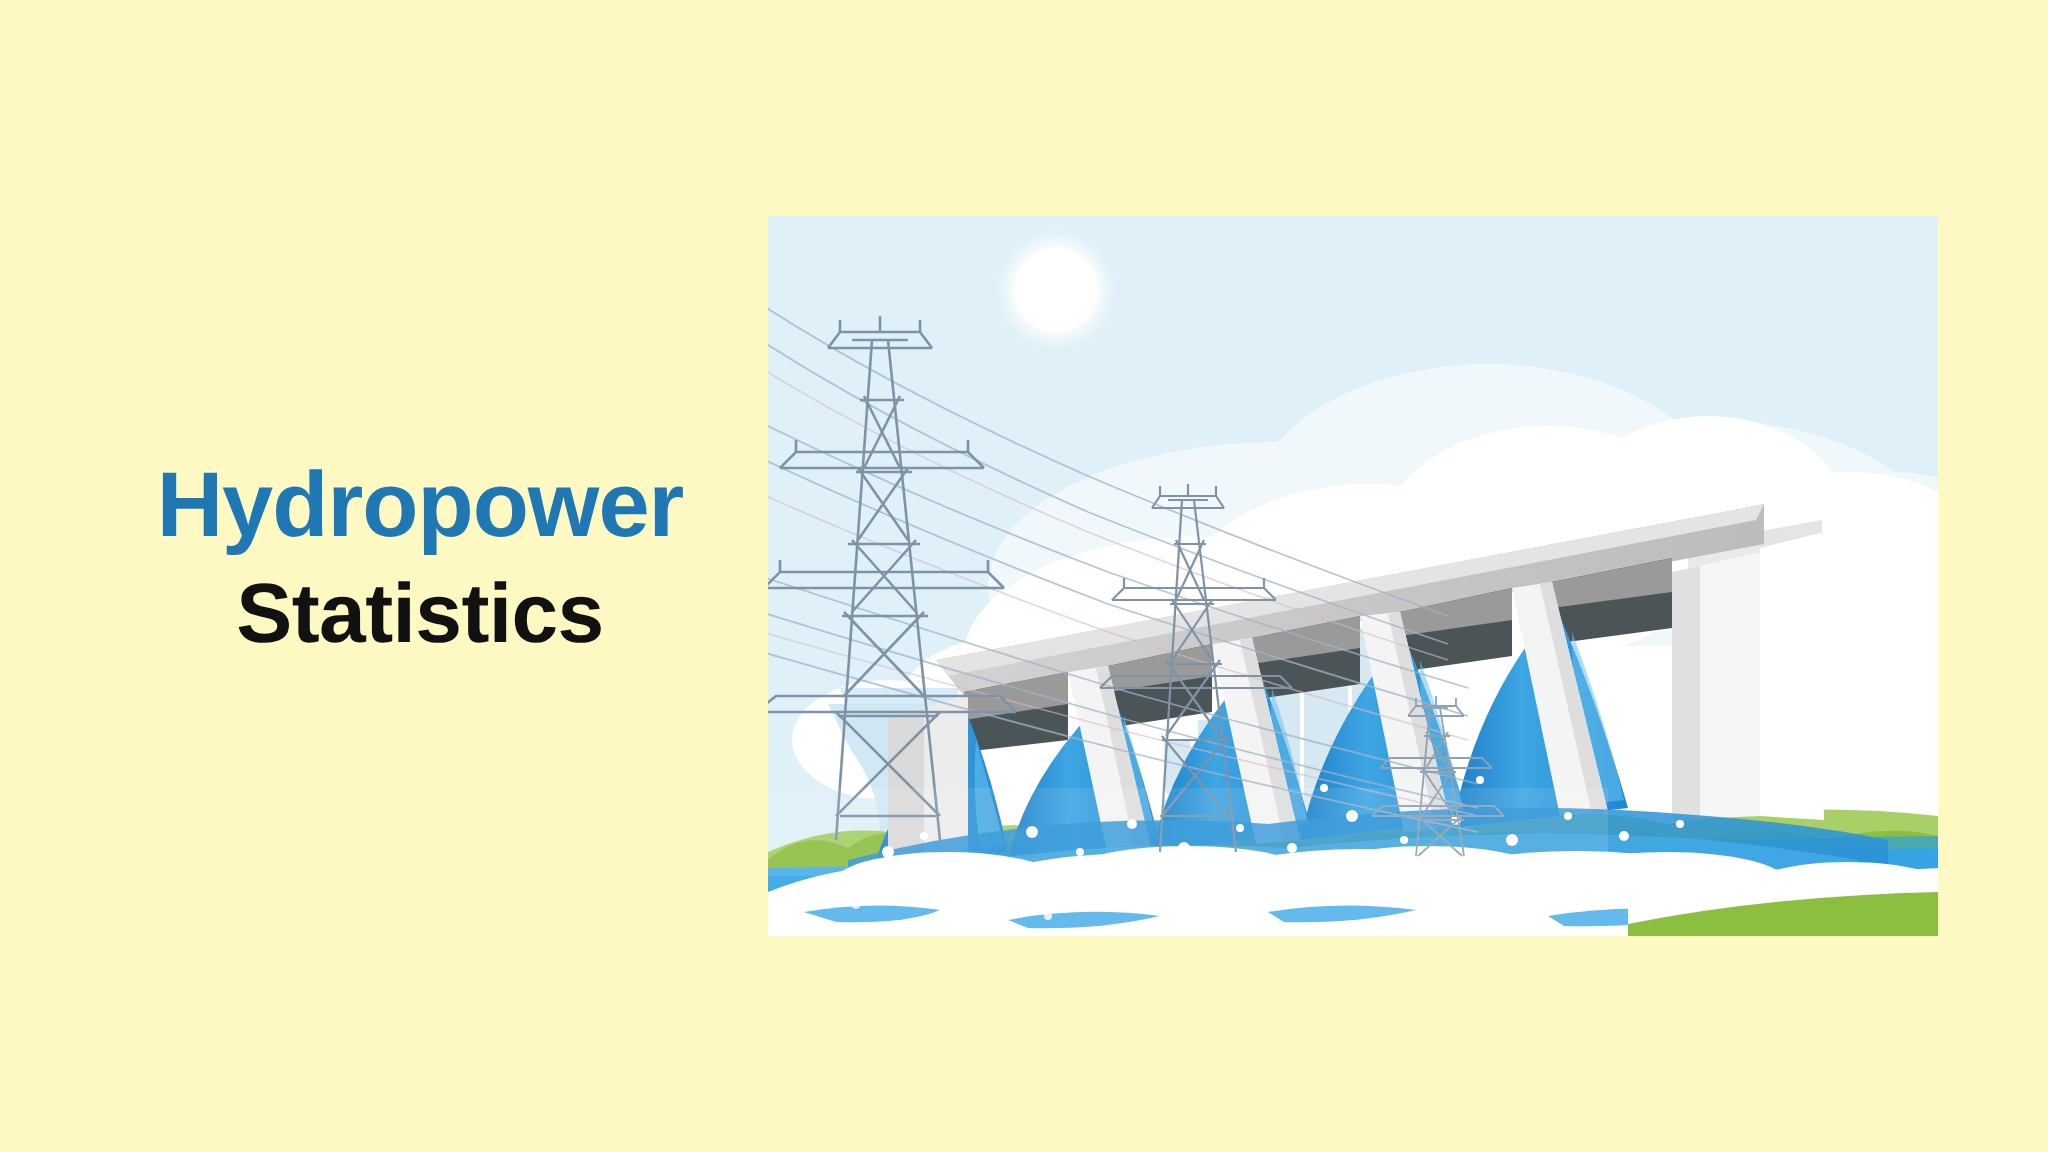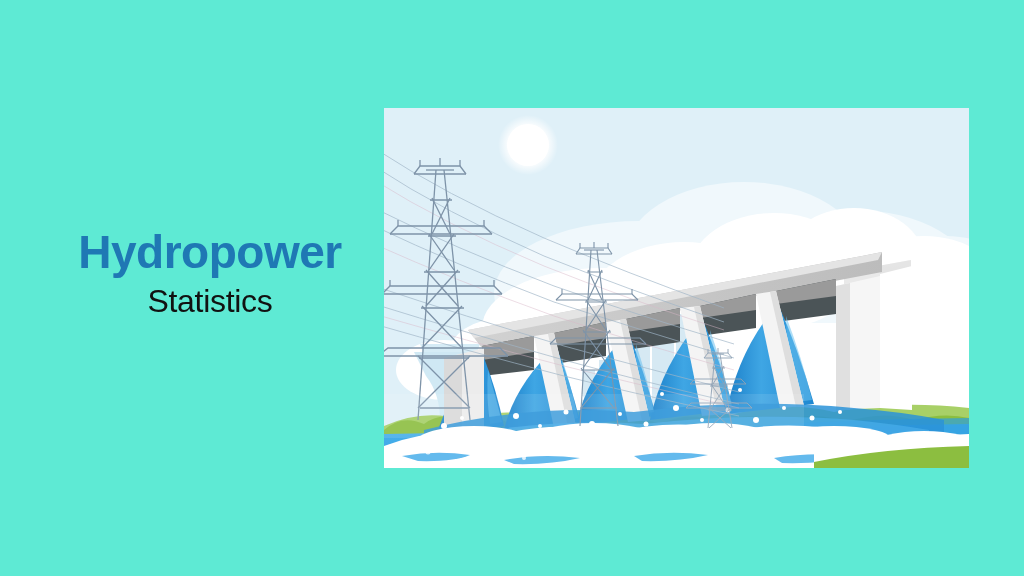--- a/index.html
+++ b/index.html
@@ -11,21 +11,21 @@
     width: 1024px;
     height: 576px;
     overflow: hidden;
     font-family: "Liberation Sans", sans-serif;
     background: #dff0f8;
   }
   #banner {
     position: relative;
     width: 1024px;
     height: 576px;
-    background: #5eead4;
+    background: #fef9c3;
   }
 
   
   #title-block {
     position: absolute;
     left: 40px;
     top: 228px;
     width: 340px;
     text-align: center;
     line-height: 1.08;
@@ -33,22 +33,22 @@
   }
   #title-line-1 {
     display: block;
     font-size: 46px;
     font-weight: bold;
     color: #1f78b4;
     letter-spacing: -0.5px;
   }
   #title-line-2 {
     display: block;
-    font-size: 32px;
-    font-weight: normal;
+    font-size: 42px;
+    font-weight: bold;
     color: #111111;
     letter-spacing: -0.3px;
     margin-top: 6px;
     text-align: center;
   }
 
   
   #illustration {
     position: absolute;
     left: 384px;

